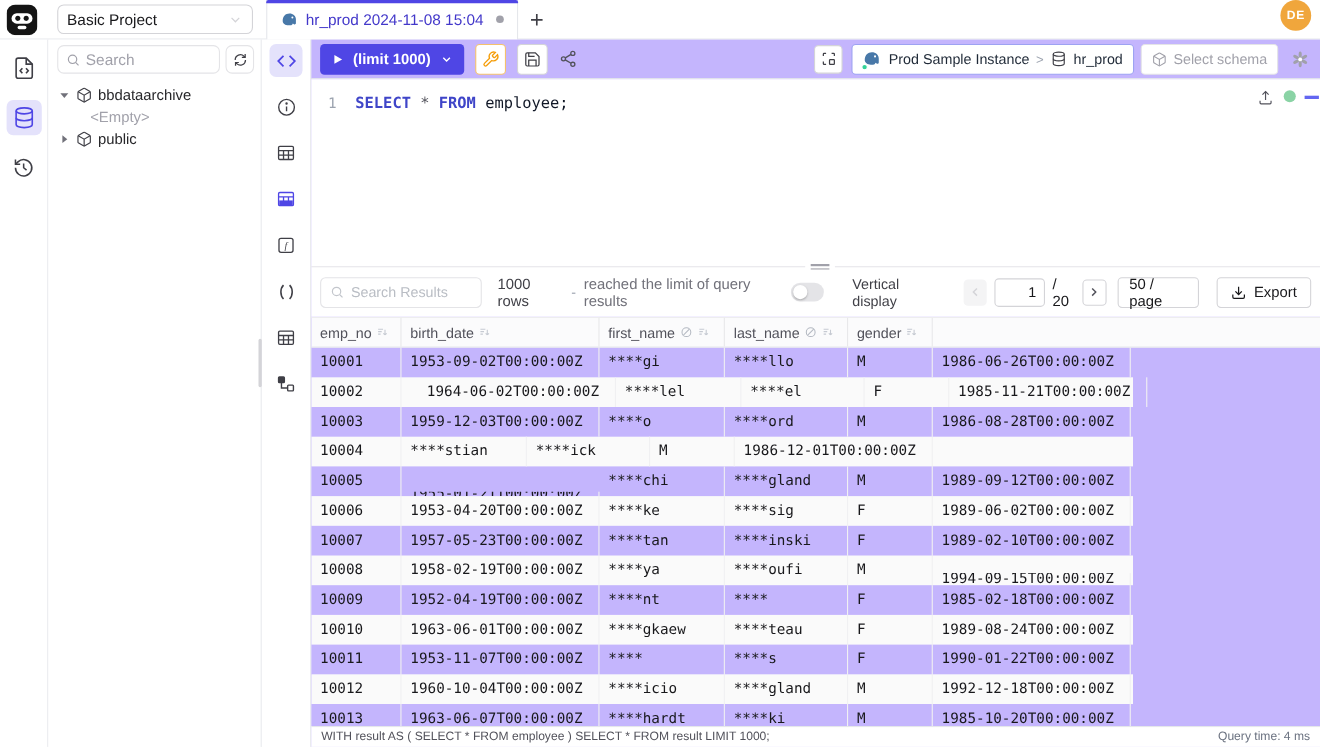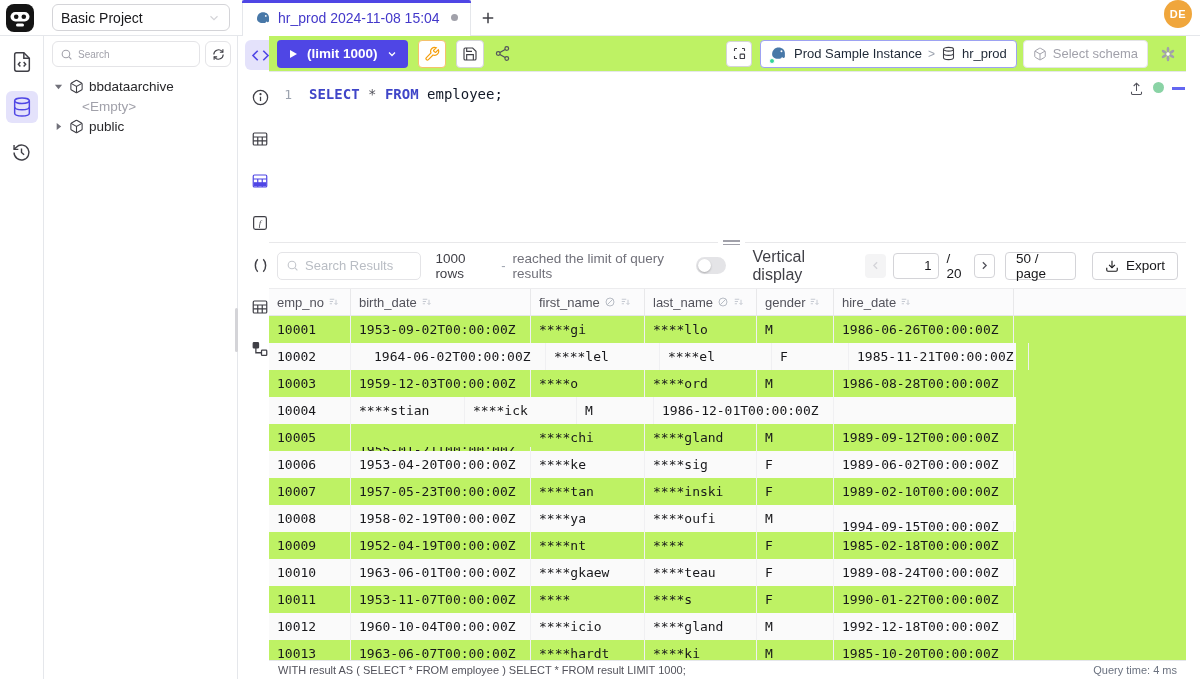--- a/index.html
+++ b/index.html
@@ -36,42 +36,42 @@
   .rail-btn { width:32px; height:32px; border-radius:6px; display:flex; align-items:center;
     justify-content:center; color:#3f3f46; cursor:pointer; }
   .rail-btn.active { background:#e4e2fb; color:#4f46e5; }
 
   
   .explorer { position:absolute; left:44px; top:36px; width:194px; height:643px;
     border-right:1px solid #e5e7eb; background:#fff; padding:5px 6px 0 8px; }
   .search-row { display:flex; gap:5px; align-items:center; }
   .search-box { flex:1; height:26px; border:1px solid #e4e4e7; border-radius:6px;
     display:flex; align-items:center; padding:0 7px; gap:5px; color:#a1a1aa; background:#fff; }
-  .search-box input { border:none; outline:none; width:100%; font-size:10px;
+  .search-box input { border:none; outline:none; width:100%; font-size:14px;
     font-family:"Liberation Sans",sans-serif; color:#7f1d1d; background:transparent; }
   .search-box input::placeholder { color:#a1a1aa; }
   .refresh-btn { width:26px; height:26px; flex:none; border:1px solid #e4e4e7; border-radius:6px;
     display:flex; align-items:center; justify-content:center; color:#3f3f46; cursor:pointer; background:#fff; }
   .tree { margin-top:9px; font-size:13.5px; color:#27272a; }
   .tree-item { display:flex; align-items:center; gap:5px; height:20px; cursor:pointer; }
   .tree-item .caret { width:12px; display:flex; justify-content:center; color:#71717a; flex:none; }
   .tree-empty { padding-left:30px; color:#a1a1aa; height:20px; display:flex; align-items:center; }
   .tree-scrollthumb { position:absolute; right:-1px; top:272px; width:3px; height:44px;
     background:#d4d4d8; border-radius:2px; z-index:2; }
 
   
   .mid-rail { position:absolute; left:238px; top:36px; width:45px; height:643px;
     border-right:1px solid #e5e7eb; display:flex; flex-direction:column; align-items:center;
     padding-top:4px; gap:12px; background:#fff; }
   .mid-btn { width:30px; height:30px; border-radius:6px; display:flex; align-items:center;
     justify-content:center; color:#3f3f46; cursor:pointer; }
   .mid-btn.active { background:#e4e2fb; color:#4f46e5; }
 
   
-  .main { position:absolute; left:269px; top:36px; width:917px; height:643px; background:#bef264;text-decoration:underline; }
+  .main { position:absolute; left:283px; top:36px; width:917px; height:643px; background:#c4b5fd;text-decoration:underline; }
 
   .toolbar { position:absolute; left:0; top:0; width:917px; height:36px;
     border-bottom:1px solid #e5e7eb; display:flex; align-items:center; padding:0 8px; gap:10px; }
   .run-btn { height:28px; background:#4f46e5; color:#fff; border-radius:4px; display:flex;
     align-items:center; padding:0 10px; gap:8px; font-size:13.5px; font-weight:bold; cursor:pointer; }
   .sq-btn { width:28px; height:28px; border-radius:4px; border:1px solid #d4d4d8;
     display:flex; align-items:center; justify-content:center; color:#3f3f46; cursor:pointer; background:#fff; }
   .sq-btn.wrench { border-color:#f5c16c; color:#f59e0b; }
   .plain-btn { display:flex; align-items:center; justify-content:center; color:#52525b; cursor:pointer; }
   .toolbar-right { margin-left:auto; display:flex; align-items:center; gap:8px; }
@@ -111,21 +111,21 @@
     font-family:"Liberation Sans",sans-serif; background:transparent; color:#18181b; }
   .rs-search input::placeholder { color:#b9bdc4; }
   .rows-count { margin-left:14px; font-size:13.5px; color:#3f3f46; }
   .rows-dash { margin:0 7px; color:#9ca3af; font-size:13px; }
   .limit-note { font-size:13.5px; color:#71717a; }
   .rb-right { margin-left:auto; display:flex; align-items:center; }
   .toggle { width:30px; height:17px; border-radius:9px; background:#e4e4e7; position:relative;
     cursor:pointer; flex:none; }
   .toggle .knob { position:absolute; left:2px; top:2px; width:13px; height:13px; border-radius:50%;
     background:#fff; box-shadow:0 1px 2px rgba(0,0,0,.25); }
-  .toggle-label { margin-left:26px; font-size:16px; color:#3f3f46; }
+  .toggle-label { margin-left:26px; font-size:13px; color:#3f3f46; }
   .pager { display:flex; align-items:center; gap:7px; margin-left:20px; }
   .pg-btn { width:24px; height:24px; border-radius:4px; display:flex; align-items:center;
     justify-content:center; cursor:pointer; }
   .pg-btn.prev { background:#f4f4f5; color:#d4d4d8; }
   .pg-btn.next { background:#fff; border:1px solid #d4d4d8; color:#52525b; }
   .page-input { width:46px; height:26px; border:1px solid #d4d4d8; border-radius:4px;
     text-align:right; padding-right:7px; font-size:13px; color:#18181b; outline:none;
     font-family:"Liberation Sans",sans-serif; }
   .page-total { font-size:13.5px; color:#18181b; }
   .page-size { height:28px; border:1px solid #d4d4d8; border-radius:4px; display:flex;
@@ -531,27 +531,20 @@
               <path d="M16 7.5v9.5m0 0l-3-3m3 3l3-3"></path>
             </svg>
           </div>
           <div class="th" style="width: 77px;">
             <span>gender</span>
             <svg width="12" height="12" viewBox="0 0 24 24" fill="none" stroke="#c6cad2" stroke-width="2">
               <path d="M3.5 6.5h9M3.5 11h6.5M3.5 15.5h4.5"></path>
               <path d="M16 7.5v9.5m0 0l-3-3m3 3l3-3"></path>
             </svg>
           </div>
-          <div class="th" style="width: 180px;">
-            <span>hire_date</span>
-            <svg width="12" height="12" viewBox="0 0 24 24" fill="none" stroke="#c6cad2" stroke-width="2">
-              <path d="M3.5 6.5h9M3.5 11h6.5M3.5 15.5h4.5"></path>
-              <path d="M16 7.5v9.5m0 0l-3-3m3 3l3-3"></path>
-            </svg>
-          </div>
           <div class="th fill"></div>
         </div>
       <div>
           <div class="tr">
             <div class="td" style="width: 82px;">10001</div>
             <div class="td" style="width: 180px;">1953-09-02T00:00:00Z</div>
             <div class="td" style="width: 114px;">****gi</div>
             <div class="td" style="width: 112px;">****llo</div>
             <div class="td" style="width: 77px;">M</div>
             <div class="td" style="width: 180px;">1986-06-26T00:00:00Z</div>

